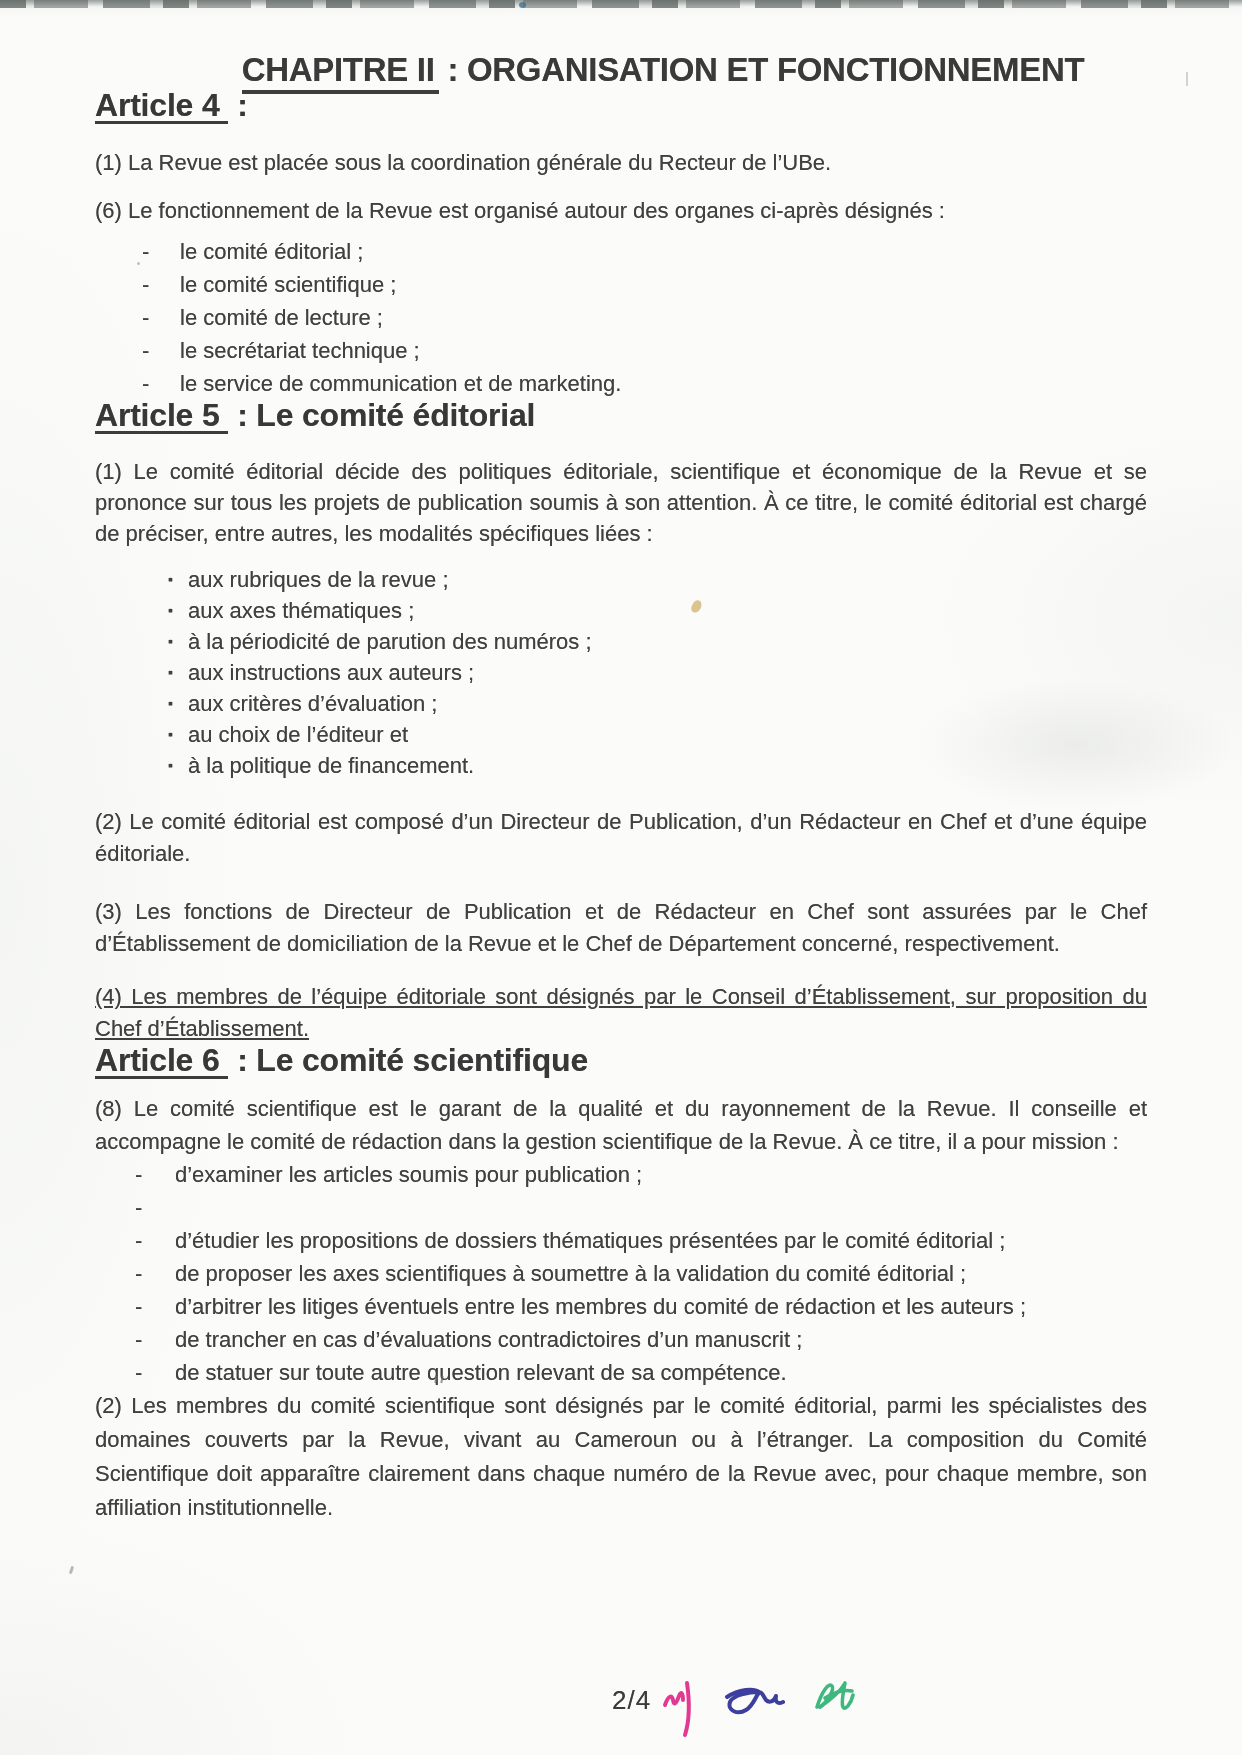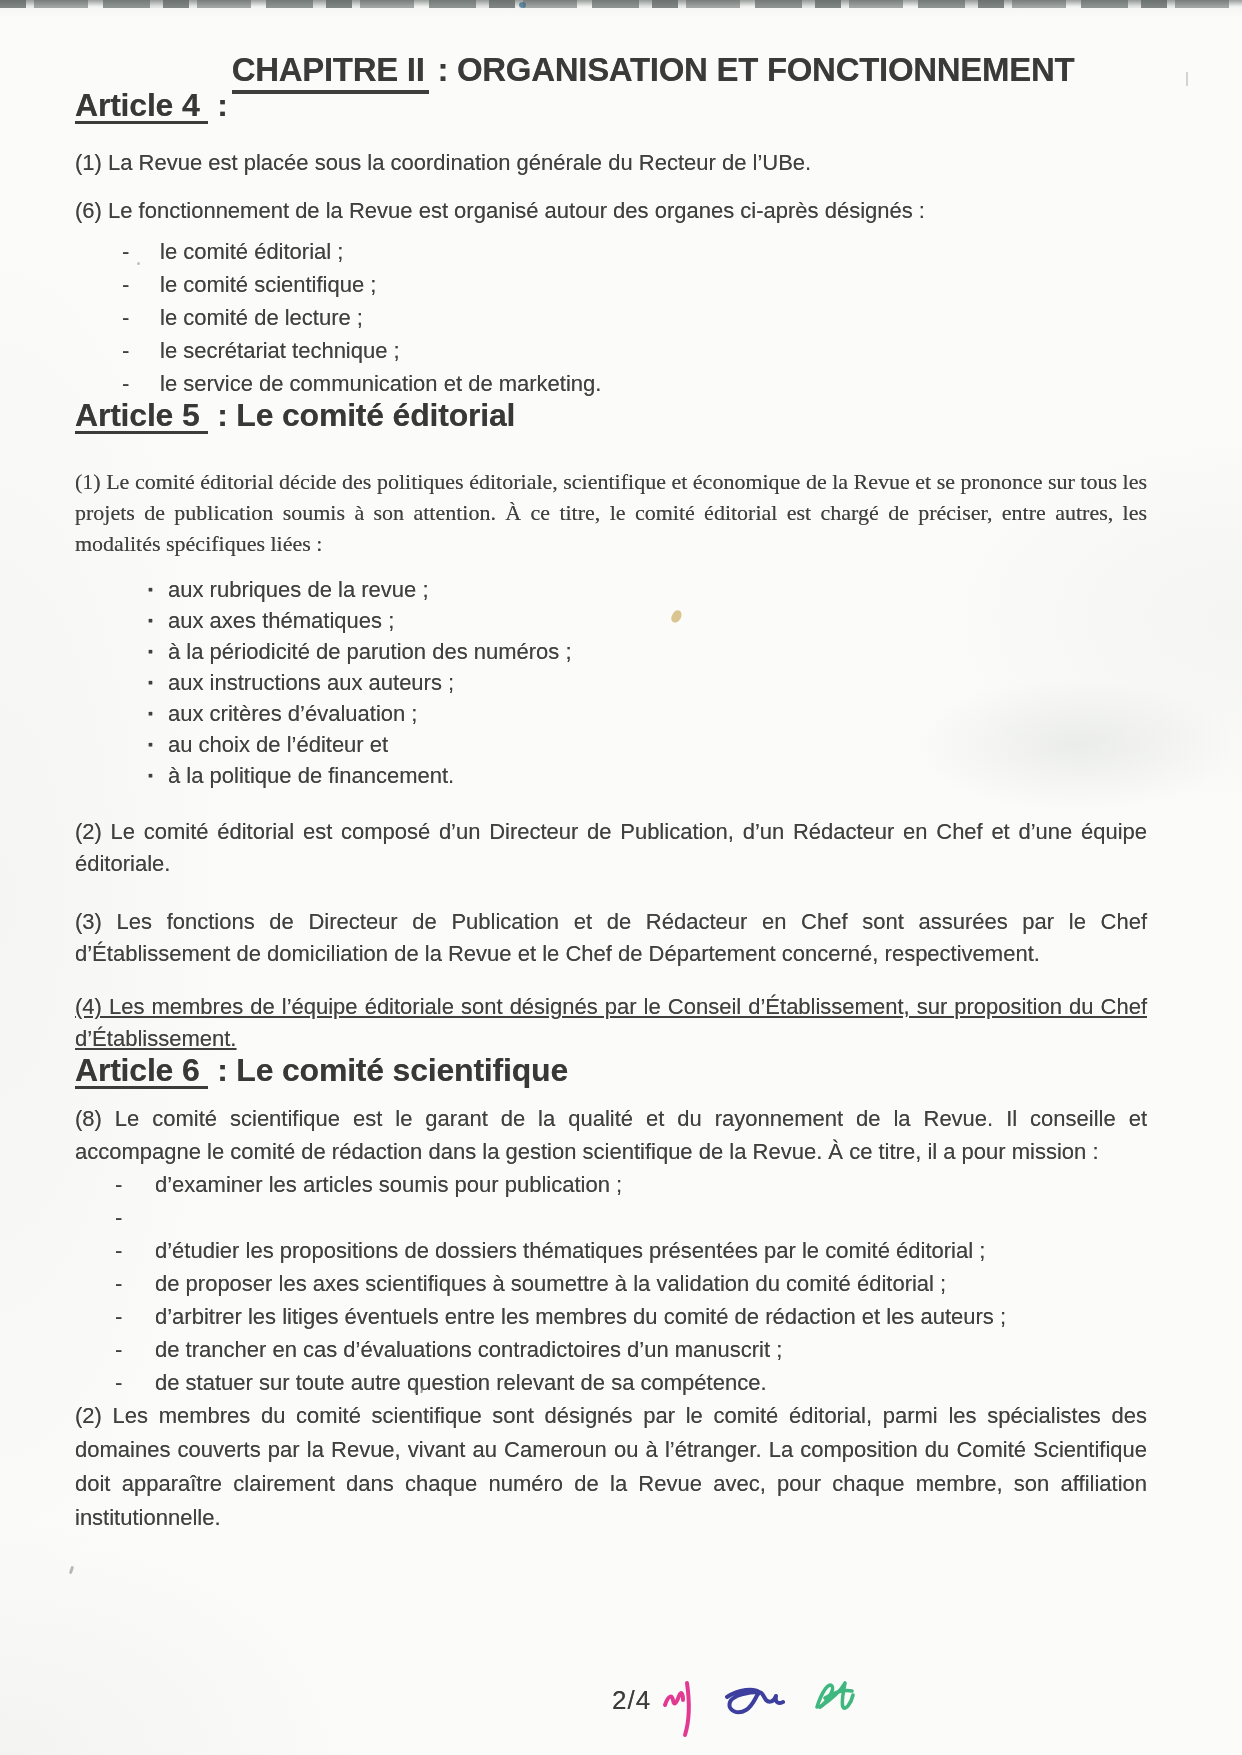--- a/index.html
+++ b/index.html
@@ -25,21 +25,21 @@
     background:
       repeating-linear-gradient(90deg,
         rgba(44,52,50,0.78) 0 26px, rgba(44,52,50,0.08) 26px 34px,
         rgba(40,48,46,0.55) 34px 88px, rgba(40,48,46,0.02) 88px 103px,
         rgba(48,58,55,0.7) 103px 150px, rgba(48,58,55,0.12) 150px 163px),
       linear-gradient(180deg, rgba(30,40,38,0.55), rgba(30,40,38,0) 85%);
     opacity:.75;
   }
   .content{
     position:relative;
-    padding:50px 95px 0 75px;
+    padding:50px 95px 0 95px;
     color:#404040;
     font-size:22px;
     text-shadow:0 0 0.6px rgba(70,70,70,0.65);
   }
   .doc-title{
     font-size:33px;font-weight:bold;color:#3a3a3a;
     text-align:center;letter-spacing:-0.3px;
     transform:translateX(42px);
     line-height:40px;white-space:nowrap;
   }
@@ -65,21 +65,21 @@
   
   .dash-list-2{padding-left:40px;}
   .dash-list-2 li{line-height:33px;}
   .dash-list-2 .marker{width:40px;}
   
   .mt-a4-head{margin-top:42px;}
   .mt-a4-p1{margin-top:22px;line-height:33px;}
   .mt-a4-p2{margin-top:15px;line-height:33px;}
   .mt-a4-list{margin-top:8px;}
   .mt-a5-head{margin-top:23px;}
-  .mt-a5-p1{margin-top:32px;line-height:31px;font-family:Liberation Serif, serif;}
+  .mt-a5-p1{margin-top:22px;line-height:31px;}
   .mt-a5-list{margin-top:15px;}
   .mt-a5-p2{margin-top:25px;line-height:32px;}
   .mt-a5-p3{margin-top:26px;line-height:32px;}
   .mt-a5-p4{margin-top:21px;line-height:32px;text-decoration:underline;}
   .mt-a6-head{margin-top:12px;}
   .mt-a6-p1{margin-top:13px;line-height:33px;}
   .mt-a6-p2{margin-top:0;line-height:34px;}
   .footer{
     position:absolute;left:612px;top:1679px;
     display:flex;align-items:flex-start;

